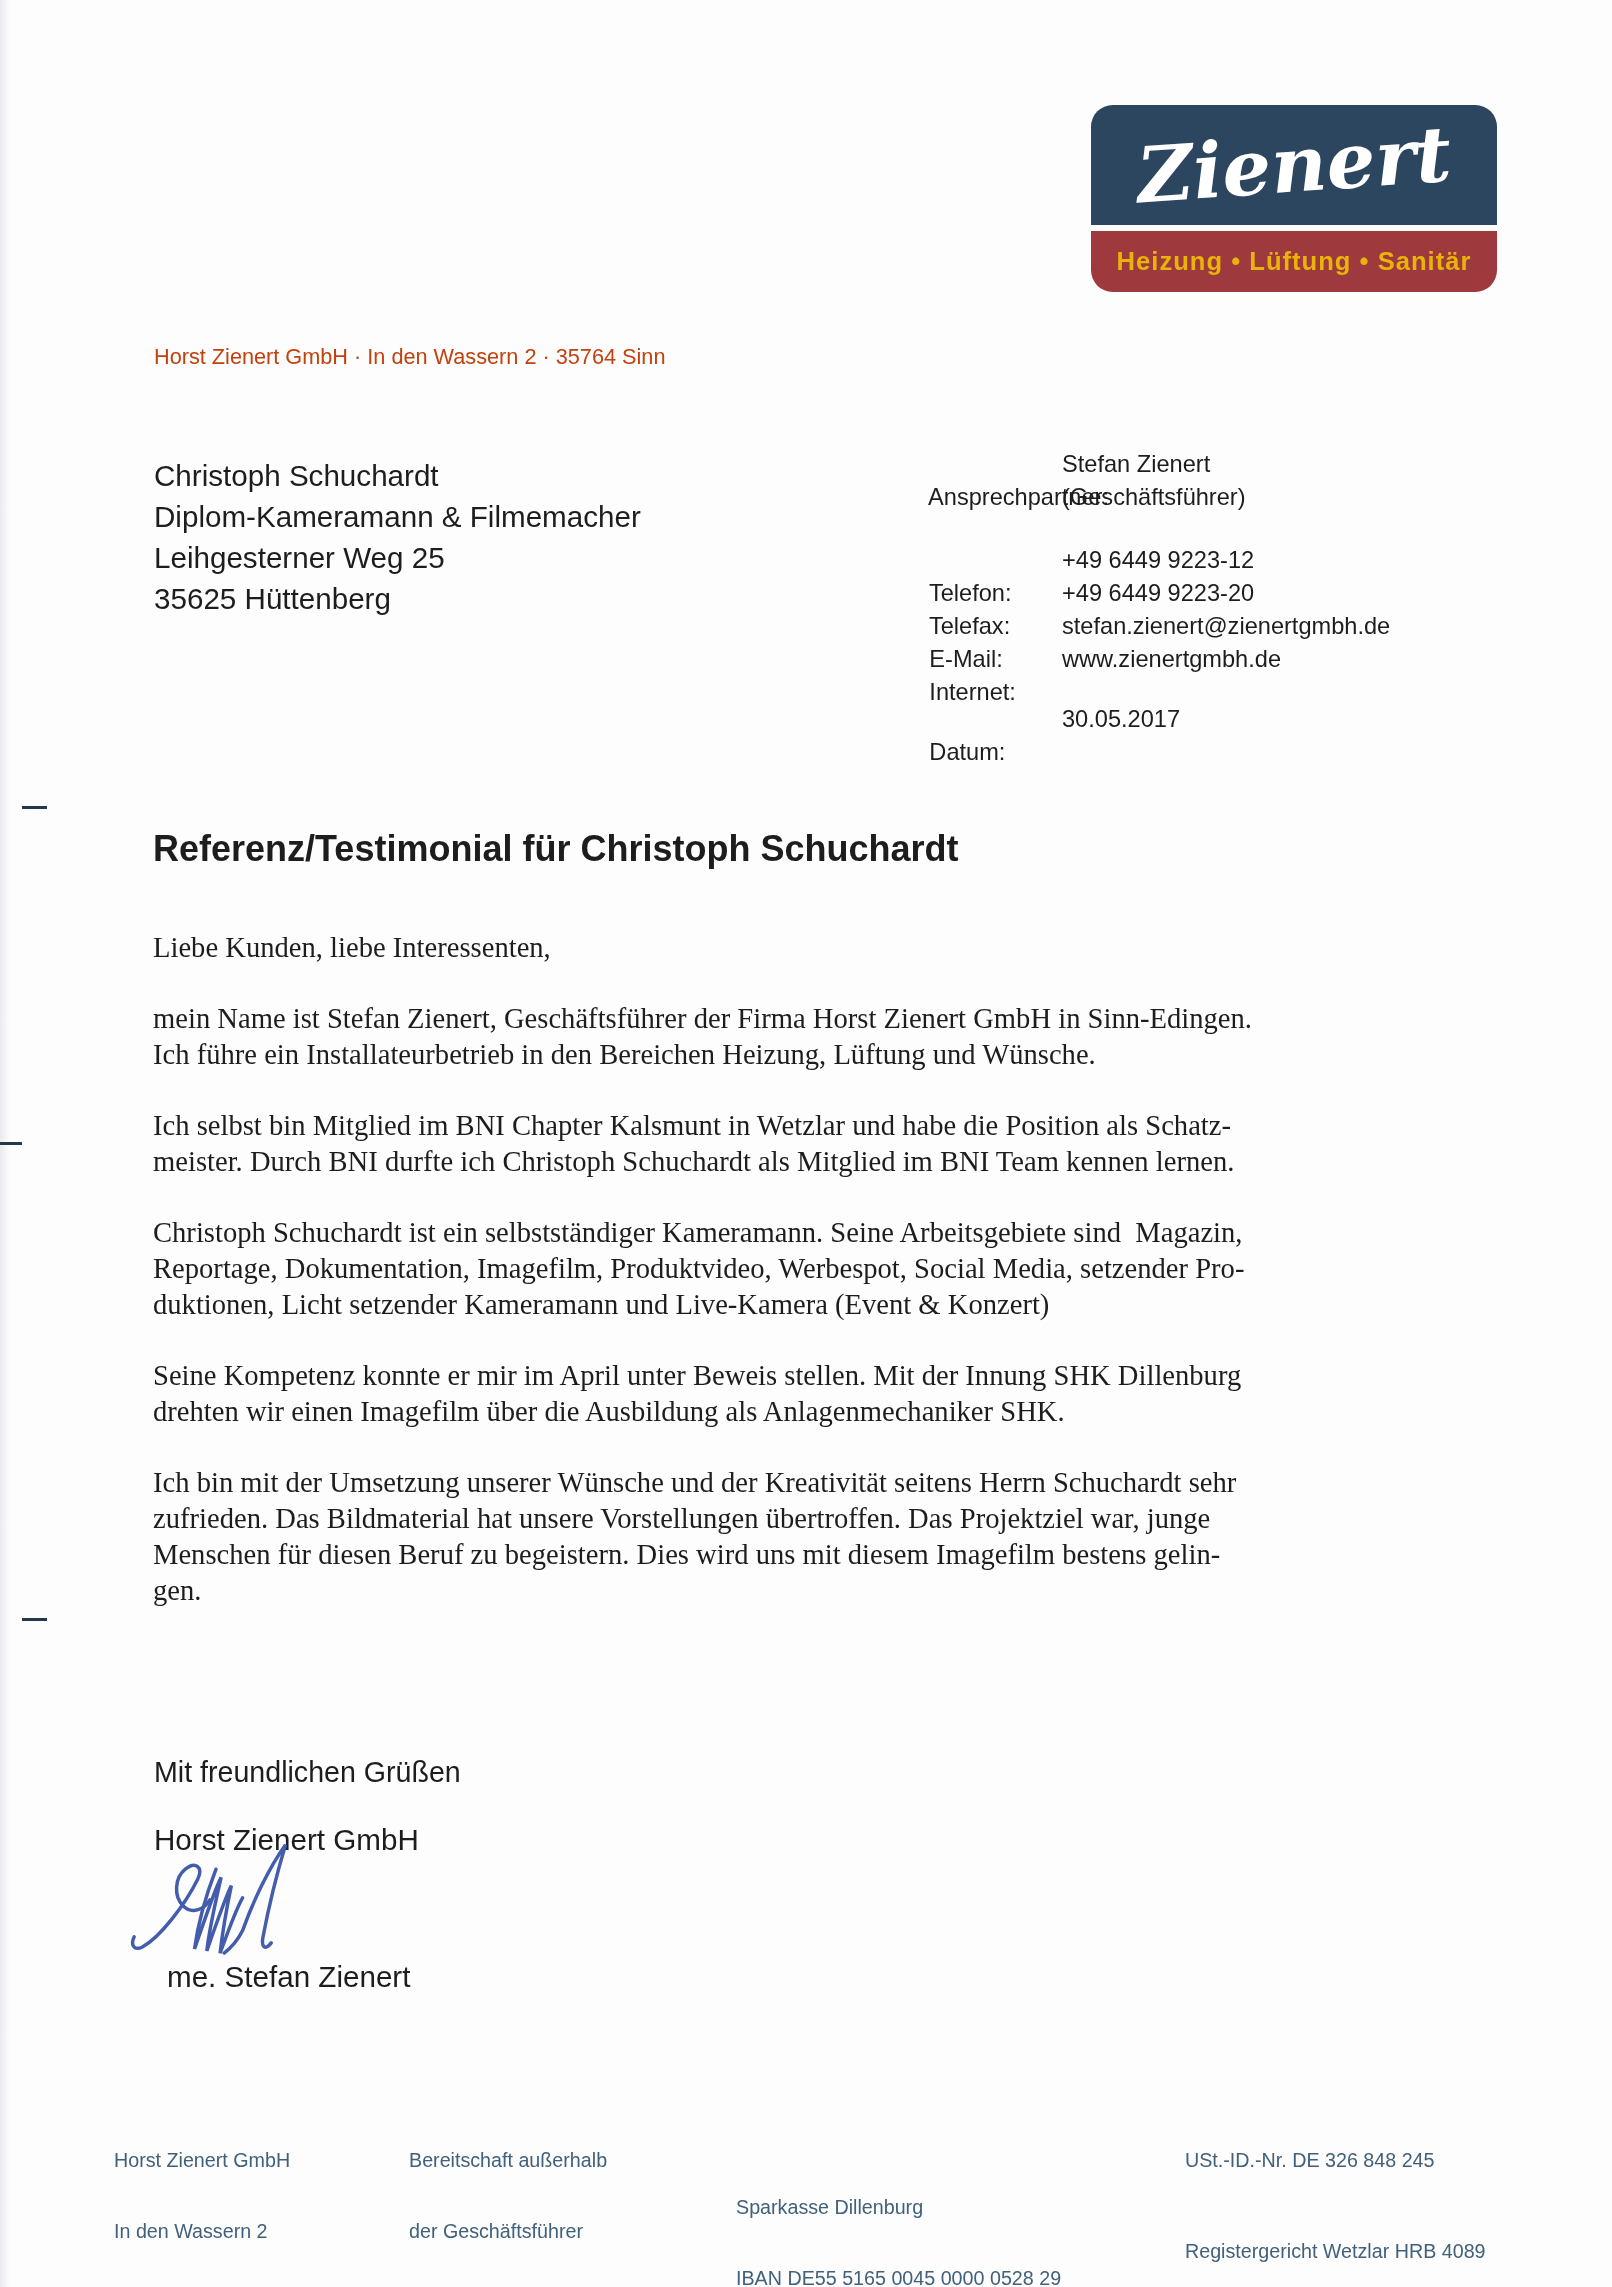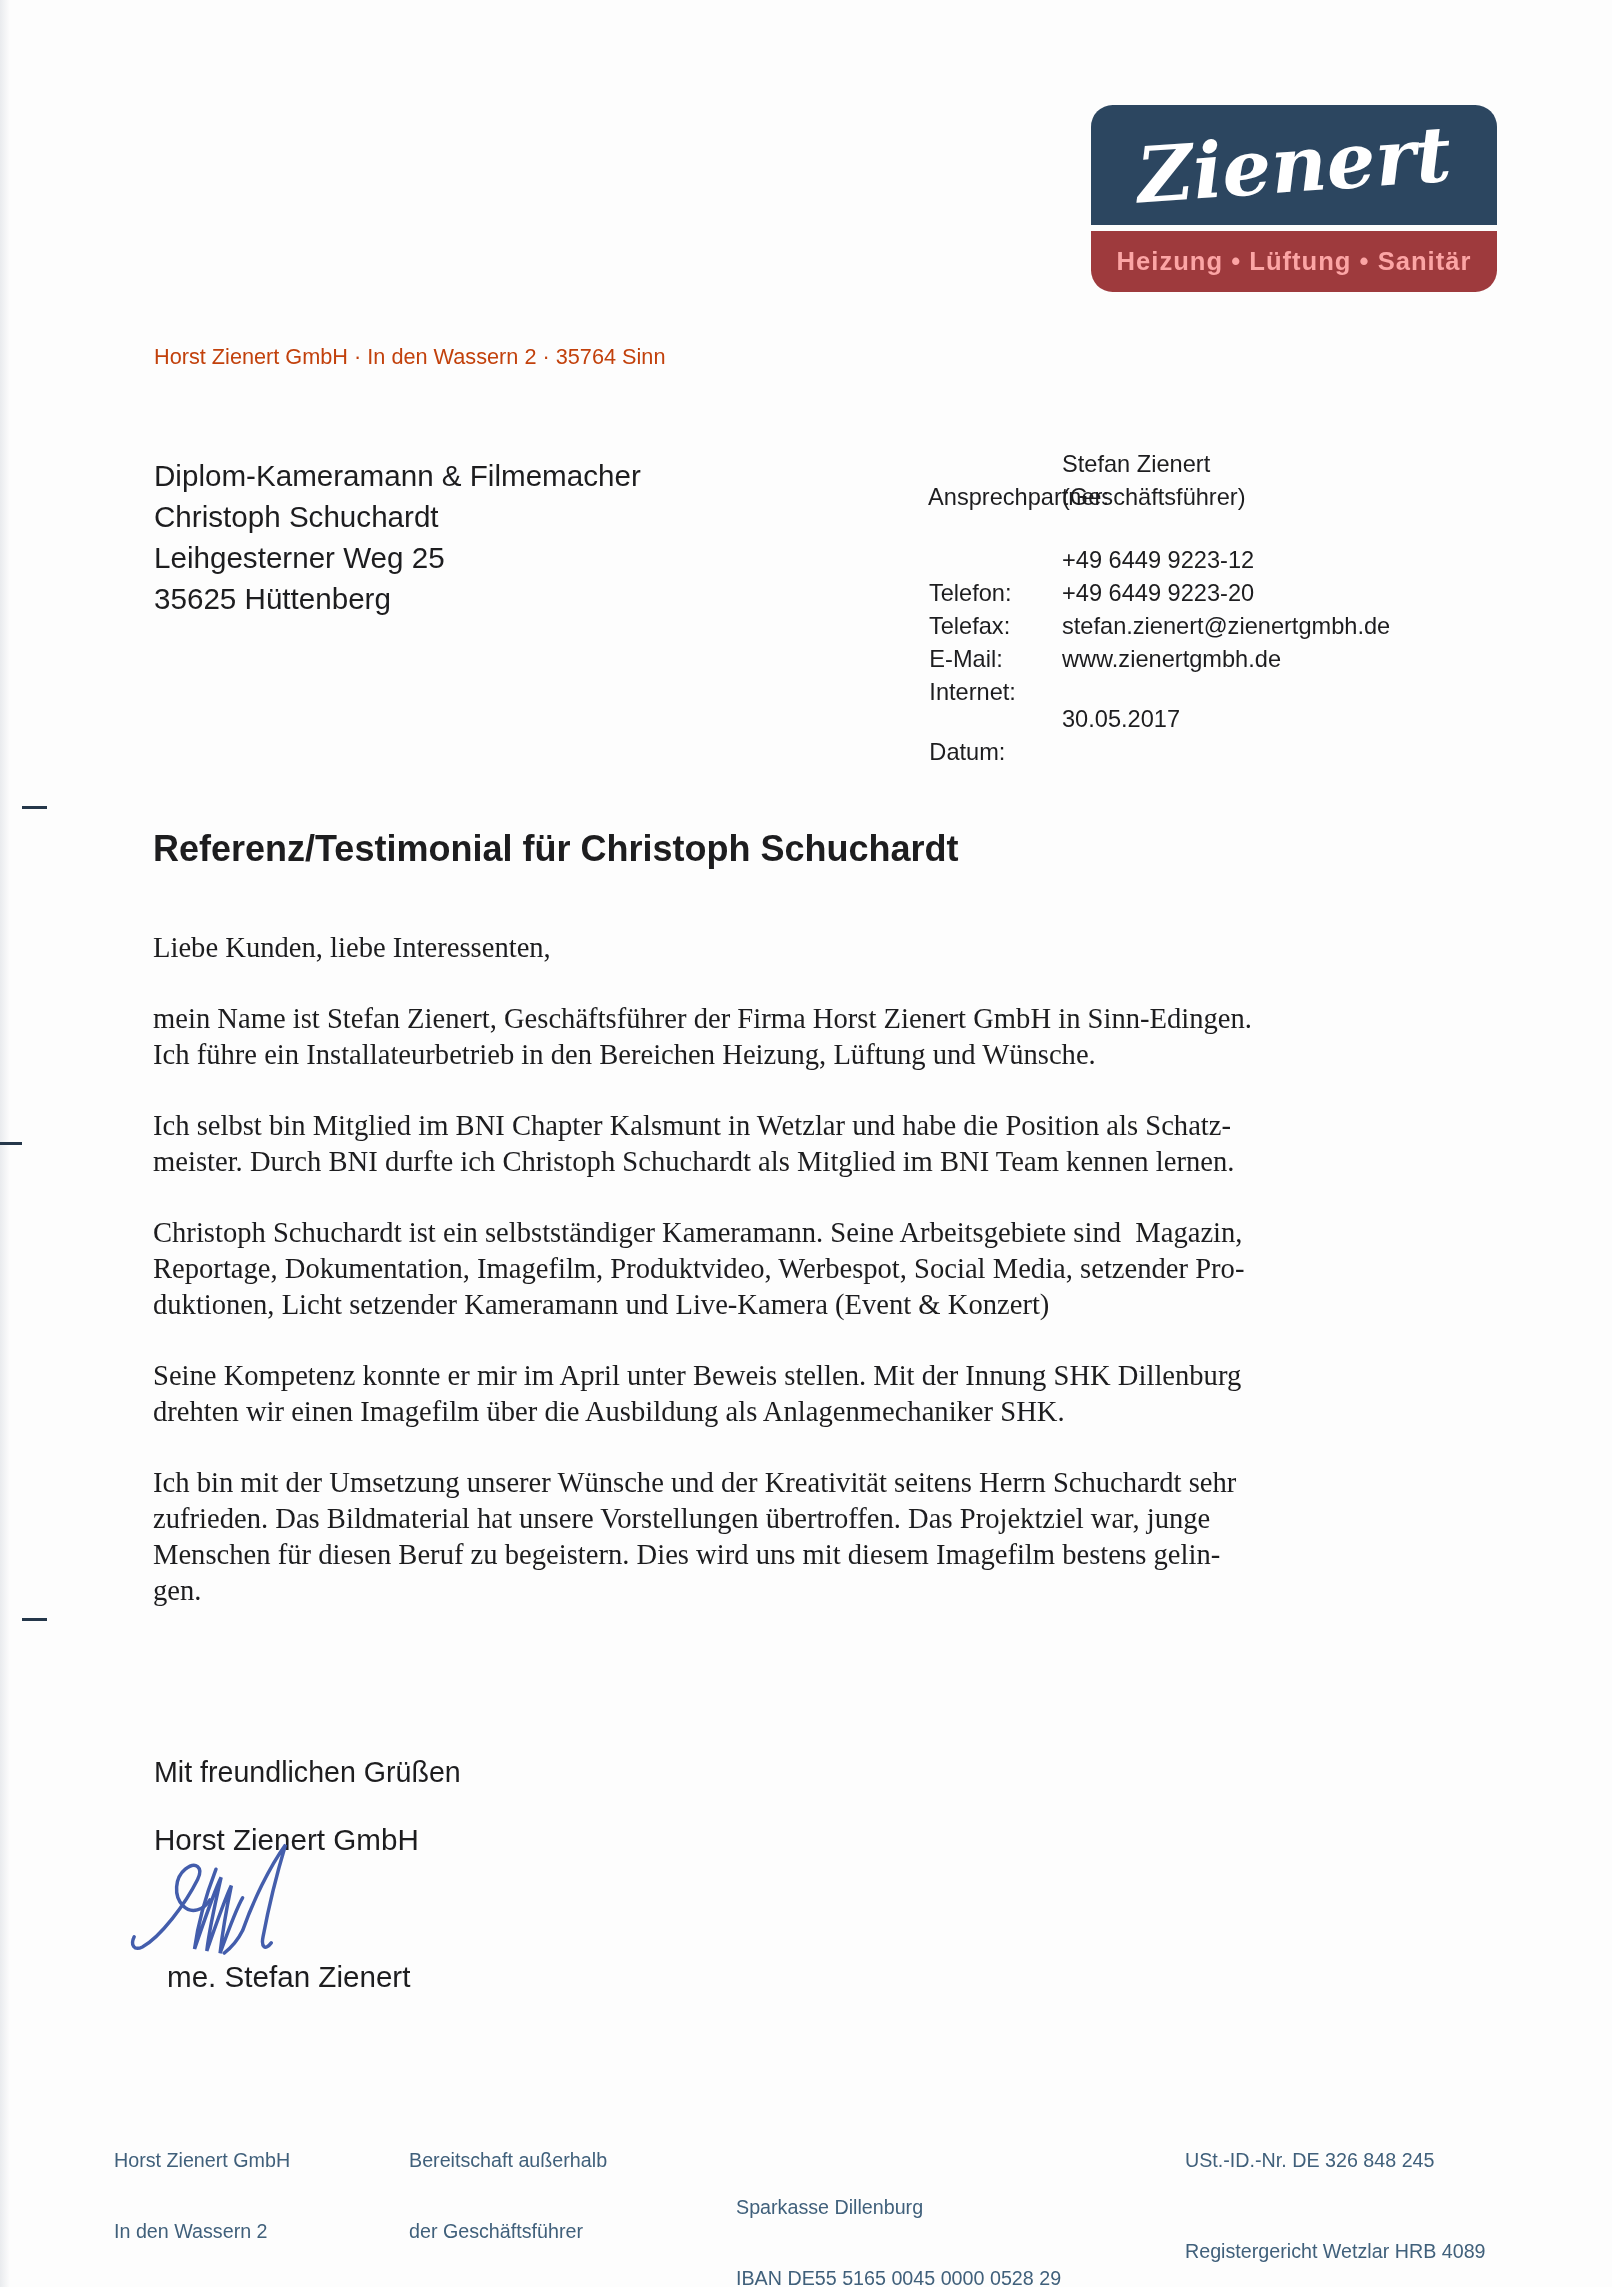--- a/index.html
+++ b/index.html
@@ -17,21 +17,21 @@
     background:linear-gradient(to right,#e9ebee,#fdfdfd);pointer-events:none;}
 
   
   .logo{position:absolute;left:1091px;top:105px;width:406px;height:187px;}
   .logo-top{position:absolute;left:0;top:0;width:406px;height:120px;
     background:#2c4660;border-radius:21.7px 21.7px 0 0;}
   .logo-bottom{position:absolute;left:0;bottom:0;width:406px;height:61px;
     background:#9e3a3d;border-radius:0 0 21.7px 21.7px;
     display:flex;align-items:center;justify-content:center;}
   .logo-script{width:100%;height:100%;display:block;}
-  .logo-tagline{color:#fca5a5;font-size:25.6px;font-weight:bold;letter-spacing:1px;
+  .logo-tagline{color:#eab308;font-size:25.6px;font-weight:bold;letter-spacing:1px;
     white-space:pre;}
 
   
   .sender-line{position:absolute;left:154px;top:344px;font-size:21.7px;color:#c2410c;
     white-space:pre;}
   .recipient{position:absolute;left:154px;top:455px;font-size:29.6px;line-height:41px;}
   .recipient div{white-space:pre;}
 
   
   .info{position:absolute;left:890px;top:448px;width:630px;font-size:23.6px;
@@ -84,22 +84,22 @@
       </svg>
     </div>
     <div class="logo-bottom">
       <span class="logo-tagline">Heizung • Lüftung • Sanitär</span>
     </div>
   </div>
 
   <div class="sender-line">Horst Zienert GmbH · In den Wassern 2 · 35764 Sinn</div>
 
   <div class="recipient">
+    <div>Christoph Schuchardt</div>
     <div>Diplom-Kameramann &amp; Filmemacher</div>
-    <div>Christoph Schuchardt</div>
     <div>Leihgesterner Weg 25</div>
     <div>35625 Hüttenberg</div>
   </div>
 
   <div class="info">
     <div class="row">
       <span>Ansprechpartner:</span>
       <span class="val">Stefan Zienert</span>
     </div>
     <div class="row">

